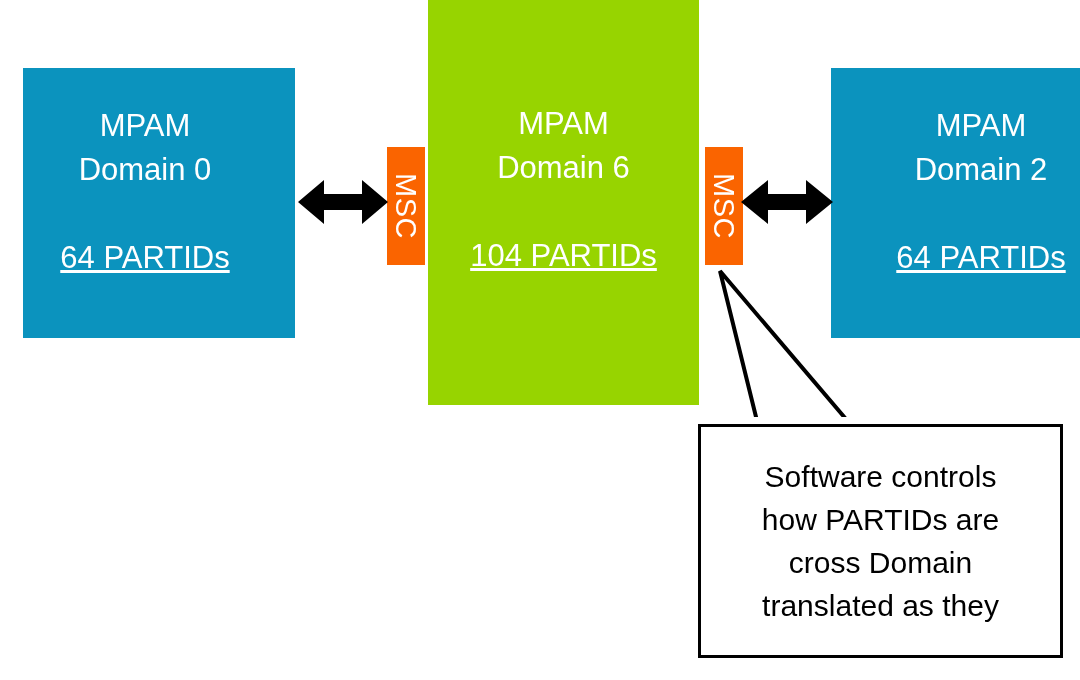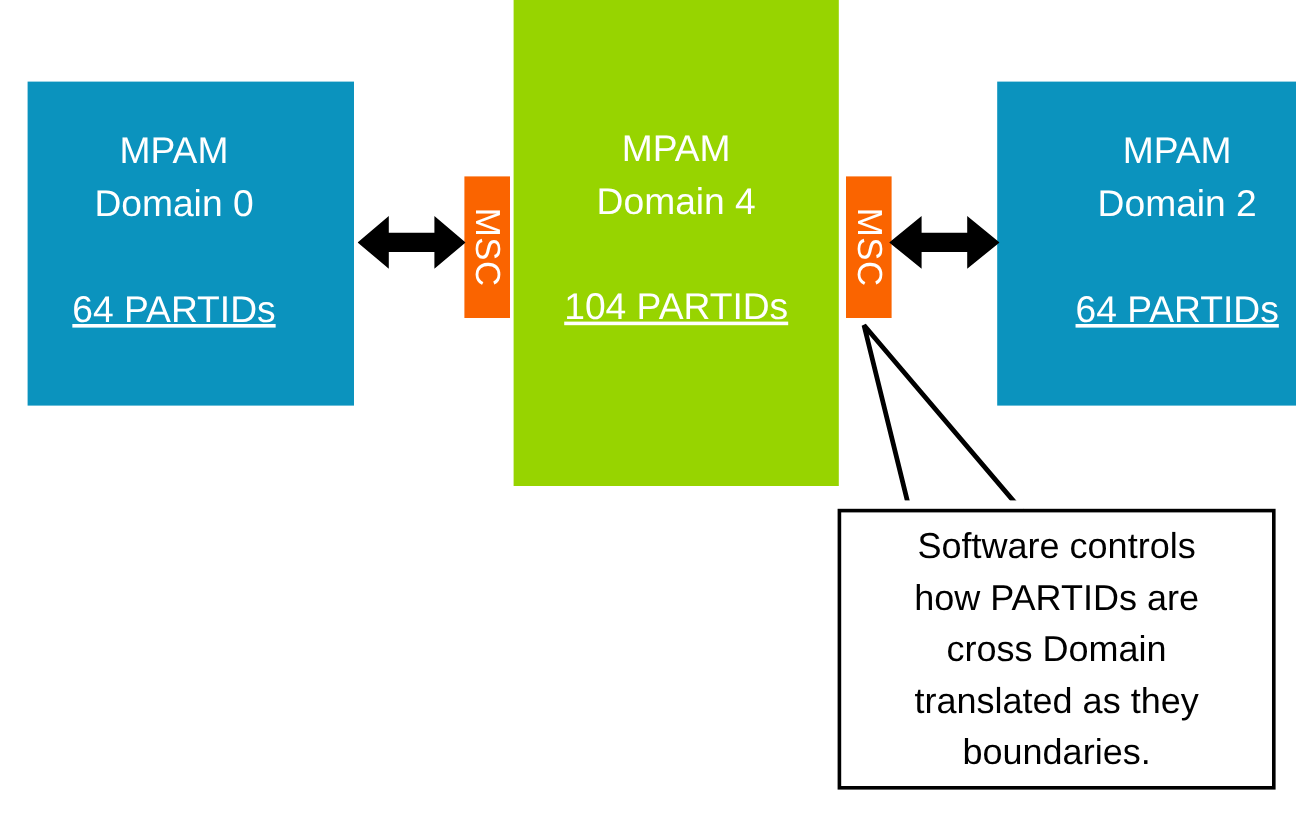--- a/index.html
+++ b/index.html
@@ -138,21 +138,21 @@
 <div id="canvas">
 
   <div class="domain-box" id="domain-0">
     <span class="domain-title">MPAM</span>
     <span class="domain-title">Domain 0</span>
     <span class="domain-sub">64 PARTIDs</span>
   </div>
 
   <div class="domain-box" id="domain-1">
     <span class="domain-title">MPAM</span>
-    <span class="domain-title">Domain 4</span>
+    <span class="domain-title">Domain 6</span>
     <span class="domain-sub">104 PARTIDs</span>
   </div>
 
   <div class="domain-box" id="domain-2">
     <span class="domain-title">MPAM</span>
     <span class="domain-title">Domain 2</span>
     <span class="domain-sub">64 PARTIDs</span>
   </div>
 
   <div class="msc-box" id="msc-left">
@@ -174,16 +174,15 @@
   <svg id="callout-tail" viewBox="0 0 200 190">
     <polygon points="37,16 75,170 168,170" fill="#ffffff" stroke="#000000" stroke-width="4" stroke-linejoin="miter"></polygon>
     <rect x="37" y="162" width="133" height="24" fill="#ffffff"></rect>
   </svg>
 
   <div id="callout-box">
     <span class="callout-line">Software controls</span>
     <span class="callout-line">how PARTIDs are</span>
     <span class="callout-line">cross Domain</span>
     <span class="callout-line">translated as they</span>
-    <span class="callout-line">boundaries.</span>
   </div>
 
 </div>
 
 </body></html>

